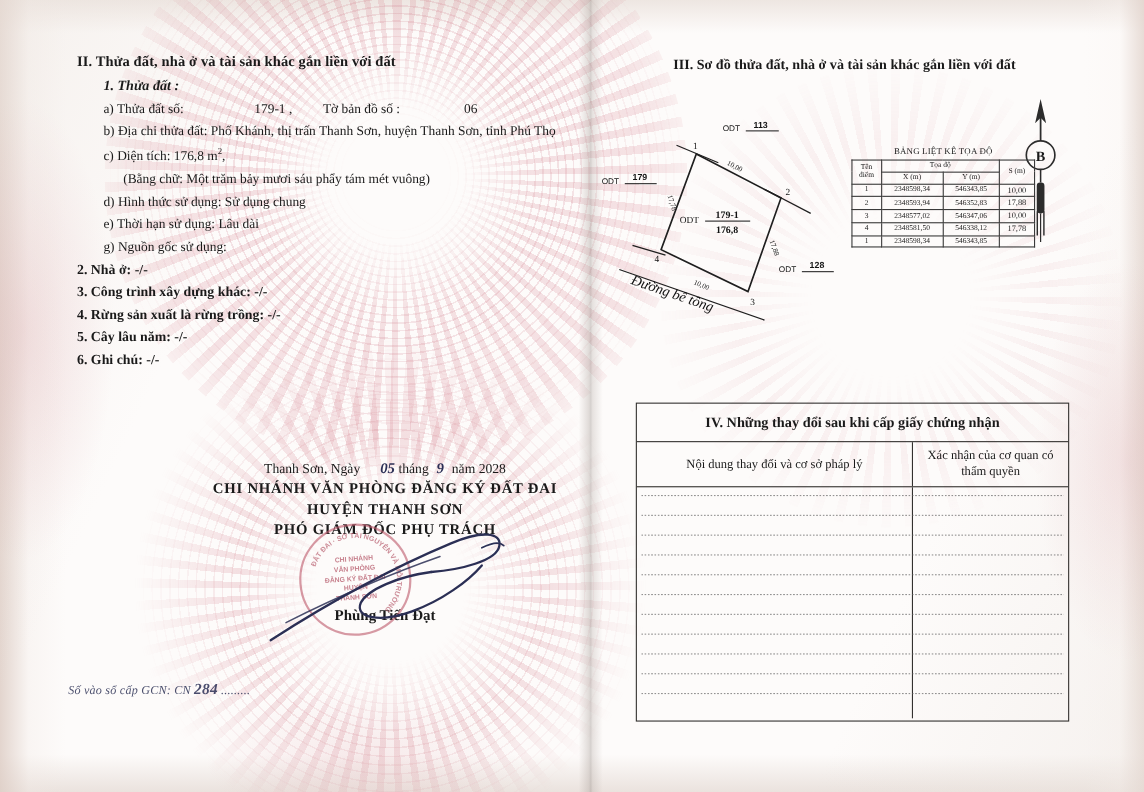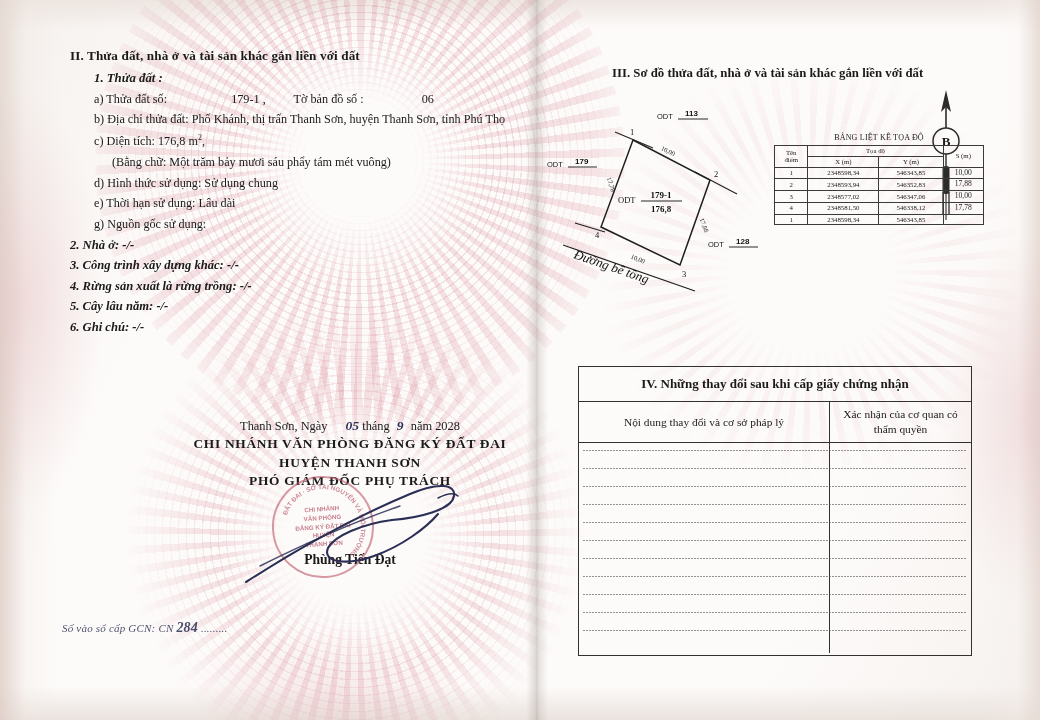--- a/index.html
+++ b/index.html
@@ -72,21 +72,21 @@
     background:linear-gradient(115deg,rgba(236,228,222,.45) 0%,rgba(255,255,255,0) 22%,rgba(255,255,255,0) 78%,rgba(234,226,220,.40) 100%);
   }
 
   
   #left{position:absolute;left:70px;top:48px;width:445px;}
   .h2{font-weight:bold;font-size:13.2px;letter-spacing:.1px;}
   .h3{font-style:italic;font-weight:bold;font-size:12.8px;margin-top:7px;}
   .li{font-size:12.2px;margin-top:5.5px;line-height:1.25;}
   .ind1{padding-left:24px;}
   .ind2{padding-left:42px;}
-  .itemb{font-style:italic;font-weight:bold;font-size:12.6px;margin-top:5.5px;}
+  .itemb{font-weight:bold;font-size:12.6px;margin-top:5.5px;}
   .tabgap{display:inline-block;}
 
   
   #sign{position:absolute;left:190px;top:418px;width:320px;text-align:center;}
   #sign .ln1{font-size:12.4px;}
   #sign .hand{font-family:"Liberation Serif",serif;font-style:italic;font-weight:bold;font-size:13.5px;color:#2b2f55;margin-left:15px;}
   #sign .org{font-weight:bold;font-size:13.4px;letter-spacing:.7px;line-height:1.32;margin-top:1px;}
   #sign .name{font-weight:bold;font-size:13.6px;margin-top:62px;}
   #stamp{
     position:absolute;left:82px;top:58px;width:98px;height:98px;border-radius:50%;
@@ -104,24 +104,24 @@
   #stamp .ring-text{
     position:absolute;left:0;top:0;width:98px;height:98px;
     font-size:5.6px;font-weight:bold;font-family:"Liberation Sans",sans-serif;
   }
   #sigink{position:absolute;left:52px;top:52px;}
   #gcn{position:absolute;left:62px;top:620px;font-size:11px;color:#2e3356;
        font-style:italic;opacity:.85;letter-spacing:.2px;}
   #gcn .num{font-size:14px;font-weight:bold;}
 
   
-  #rightHead{position:absolute;left:612px;top:52px;font-weight:bold;font-size:12.8px;margin-top:14px;}
+  #rightHead{position:absolute;left:612px;top:52px;font-weight:bold;font-size:12.8px;}
   #diagram{position:absolute;left:545px;top:95px;width:250px;height:205px;}
   #compass{position:absolute;left:920px;top:86px;width:52px;height:140px;}
-  #coordTable{position:absolute;left:774px;top:133px;width:210px;}
+  #coordTable{position:absolute;left:774px;top:133px;width:167px;}
   #coordTable .cap{text-align:center;font-size:8px;letter-spacing:.2px;margin-bottom:3px;}
   #coordTable table{border-collapse:collapse;width:100%;font-size:6.8px;}
   #coordTable th,#coordTable td{border:.8px solid #3a3a3a;text-align:center;padding:1px 1px;line-height:1.15;}
   #coordTable th{font-weight:normal;font-size:6.8px;}
   #coordTable td.sv{font-size:7.6px;}
 
   
   #sec4{position:absolute;left:578px;top:366px;width:392px;height:288px;border:1.4px solid #33312f;}
   #sec4 .title{height:34px;display:flex;align-items:center;justify-content:center;
                 font-weight:bold;font-size:13px;border-bottom:1.2px solid #33312f;}

